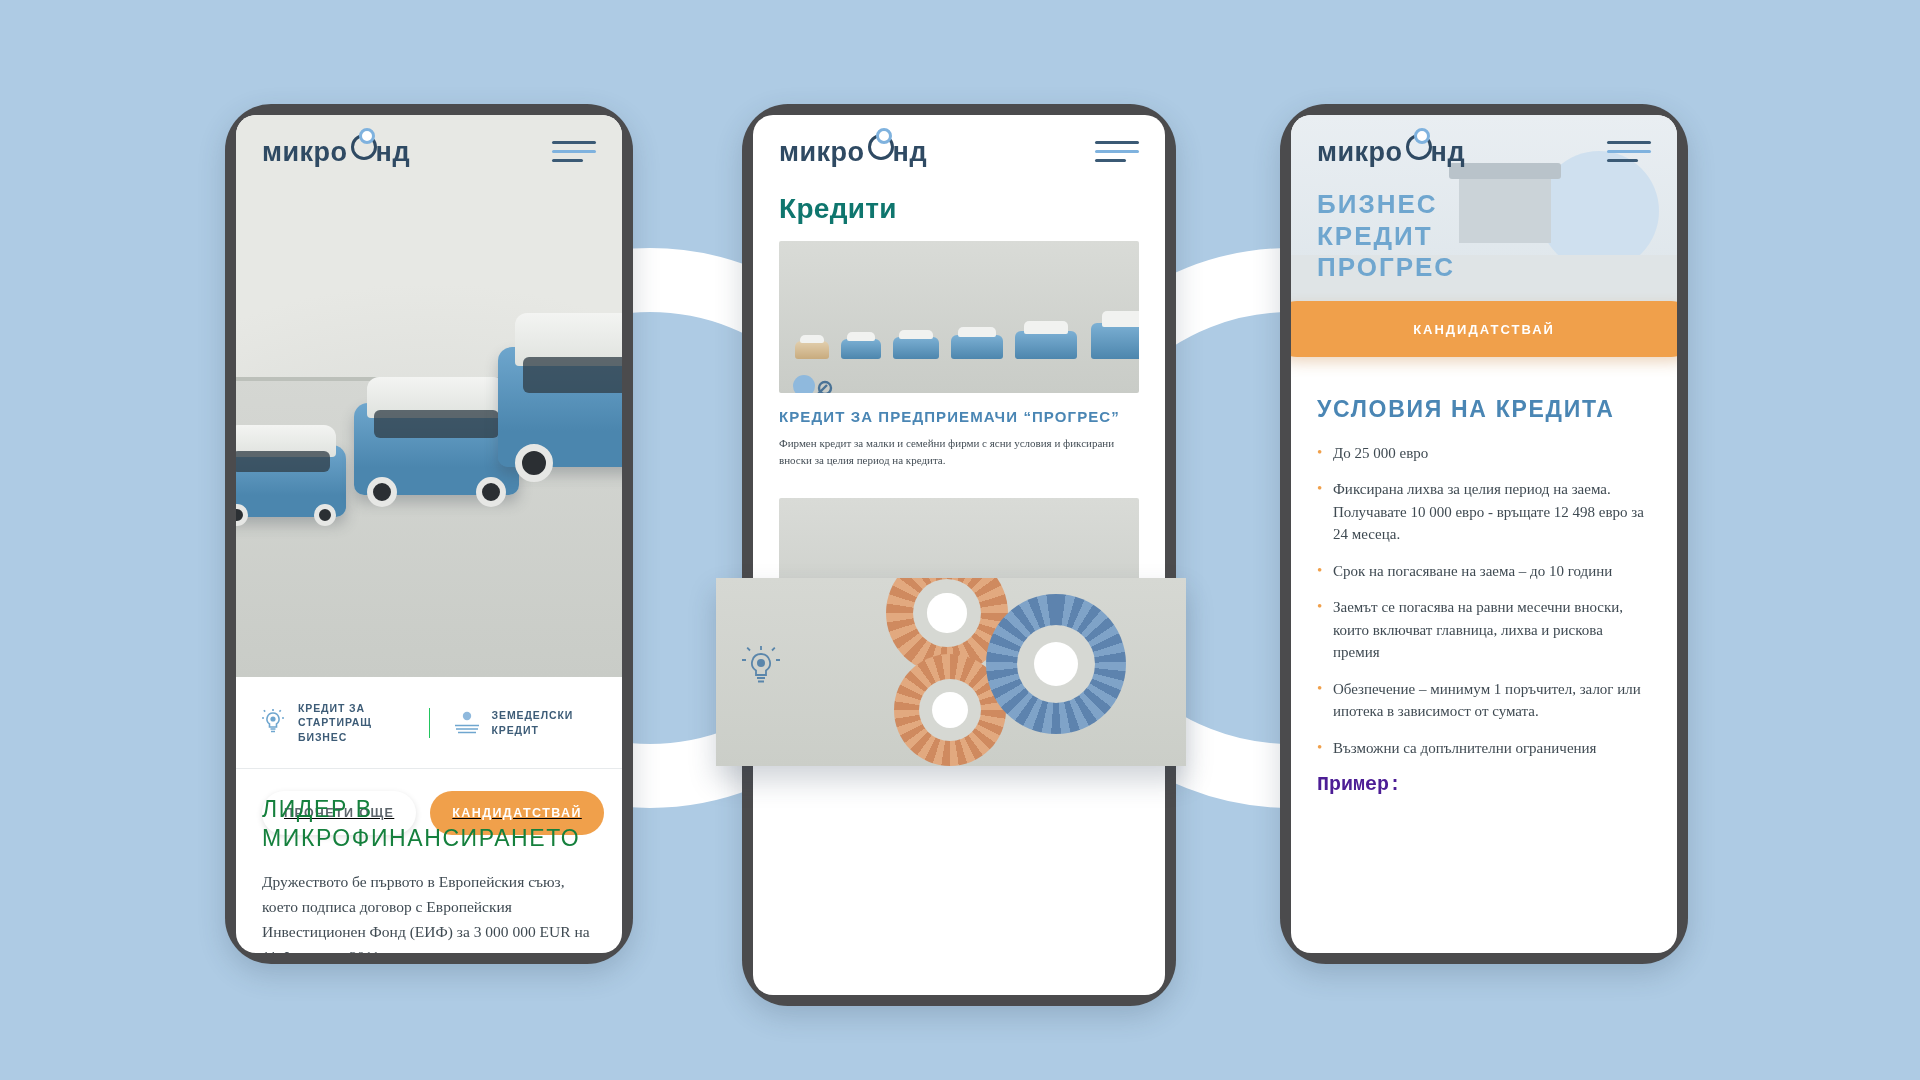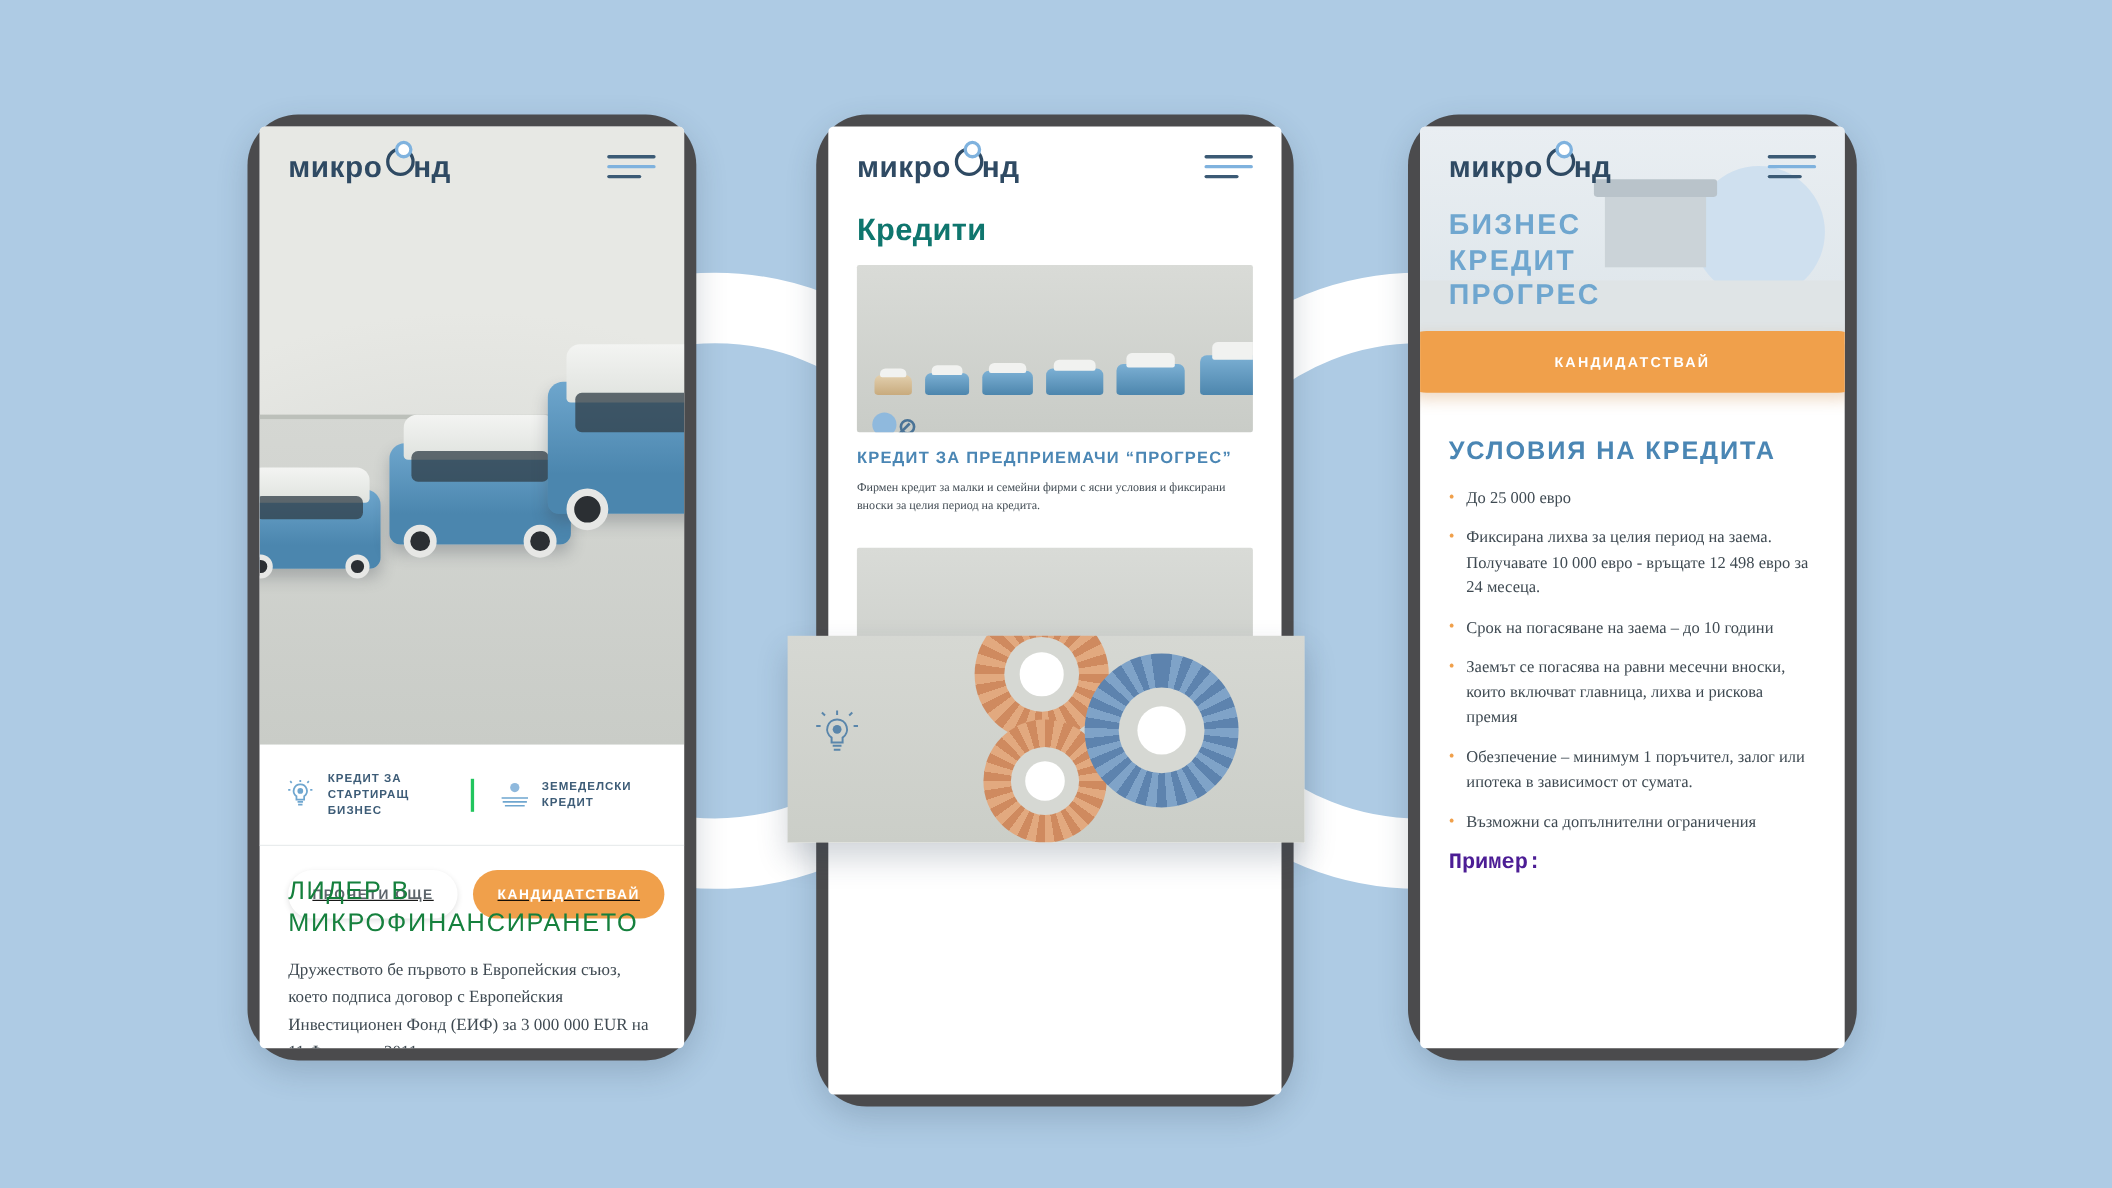--- a/index.html
+++ b/index.html
@@ -26,21 +26,21 @@
   .phone {
     position:absolute;
     background:#4b4b4d;
     border-radius:46px;
     padding:11px;
     box-shadow:0 10px 28px rgba(40,60,80,.20);
   }
   .screen {
     width:100%; height:100%;
     background:#ffffff;
-    border-radius:5px;
+    border-radius:20px;
     overflow:hidden;
     position:relative;
   }
   .phone.p1 { left:225px; top:104px;  width:408px; height:860px; }
   .phone.p2 { left:742px; top:104px;  width:434px; height:902px; }
   .phone.p3 { left:1280px;top:104px;  width:408px; height:860px; }
 
   
   .ph-header {
     height:72px; display:flex; align-items:center;
@@ -126,21 +126,21 @@
   .btn-orange { background:#f0a04b; color:#fff; }
 
   .quick {
     position:absolute; left:0; right:0; top:562px; height:92px;
     display:flex; align-items:center; background:#fff;
     border-bottom:1px solid #e7eaec;
   }
   .quick-col {
     flex:1; display:flex; align-items:center; gap:10px; padding:0 14px 0 22px;
   }
-  .quick-col + .quick-col { border-left:3px solid #22c55e; }
+  .quick-col + .quick-col { border-left:1px solid #22c55e; }
   .quick-lbl {
     font-size:10.5px; line-height:1.35; color:#3d5c77; letter-spacing:.9px;
     text-transform:uppercase; font-weight:700;
   }
   .ico { width:30px; height:30px; flex:0 0 30px; }
 
   .sect { padding:26px 26px 0 26px; }
   .sect h2 {
     margin:0 0 16px 0; color:#15803d; font-size:23px; letter-spacing:1.6px;
     line-height:1.25; text-transform:uppercase; font-weight:400;

